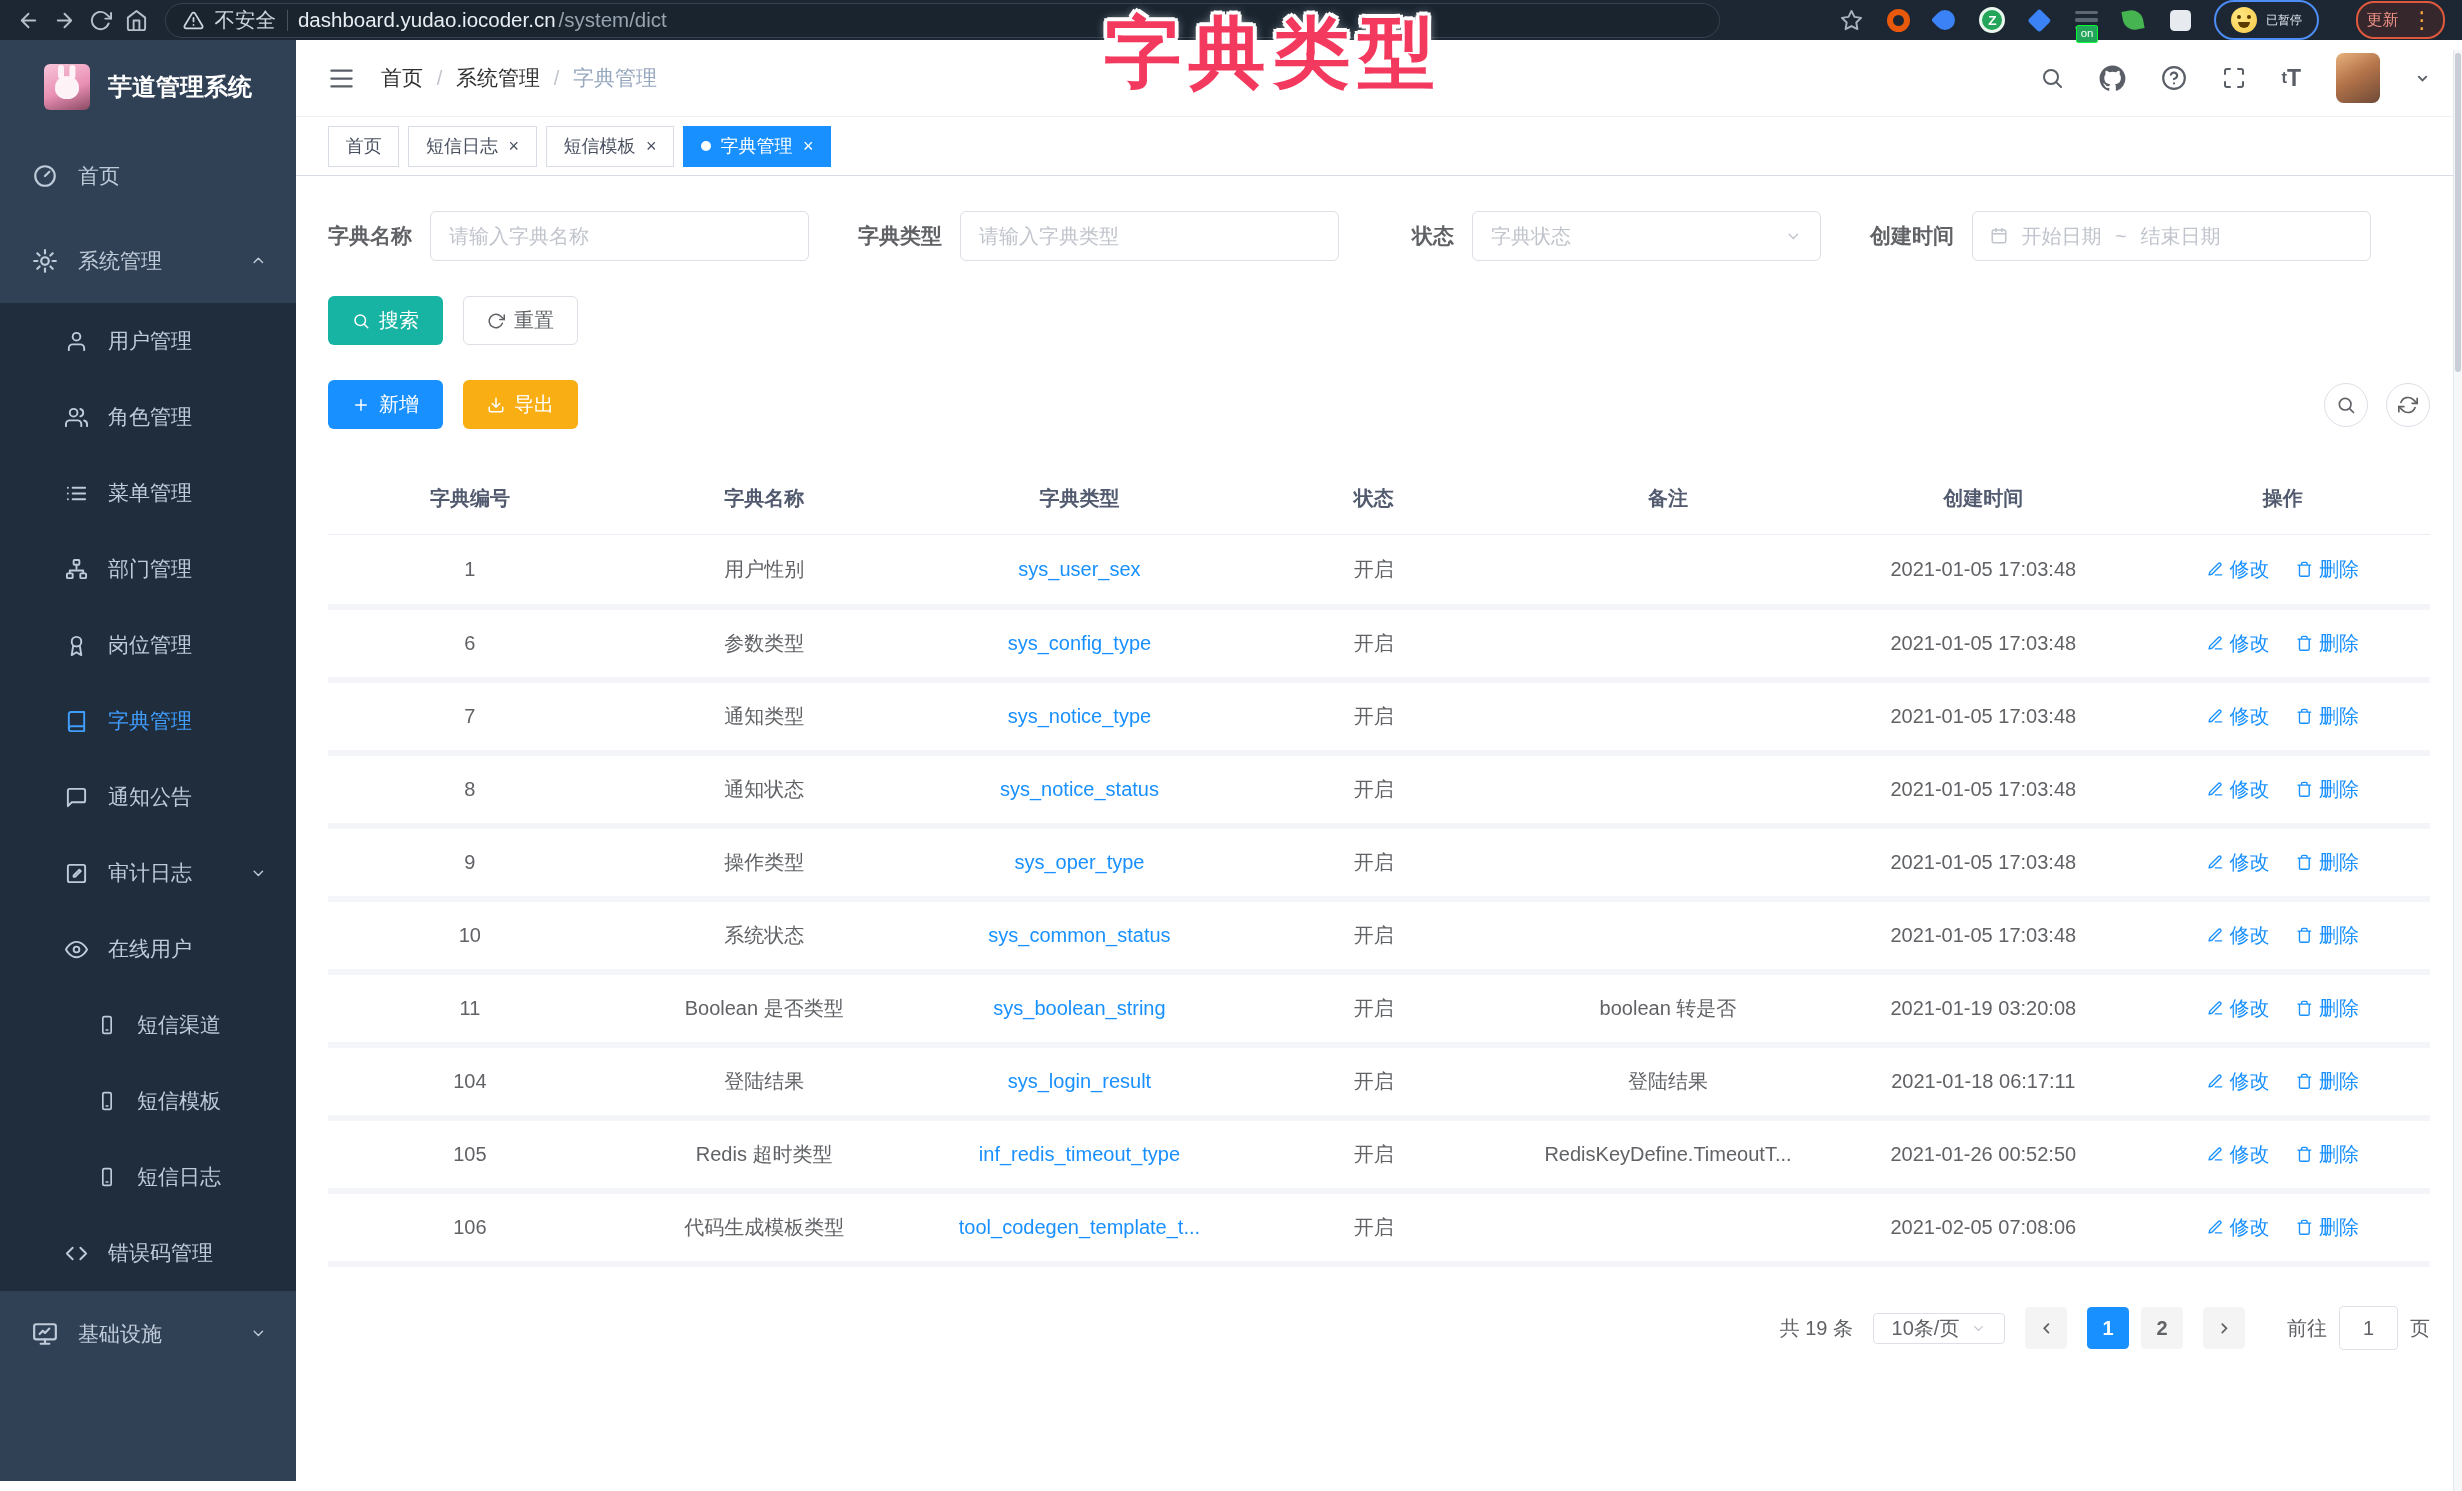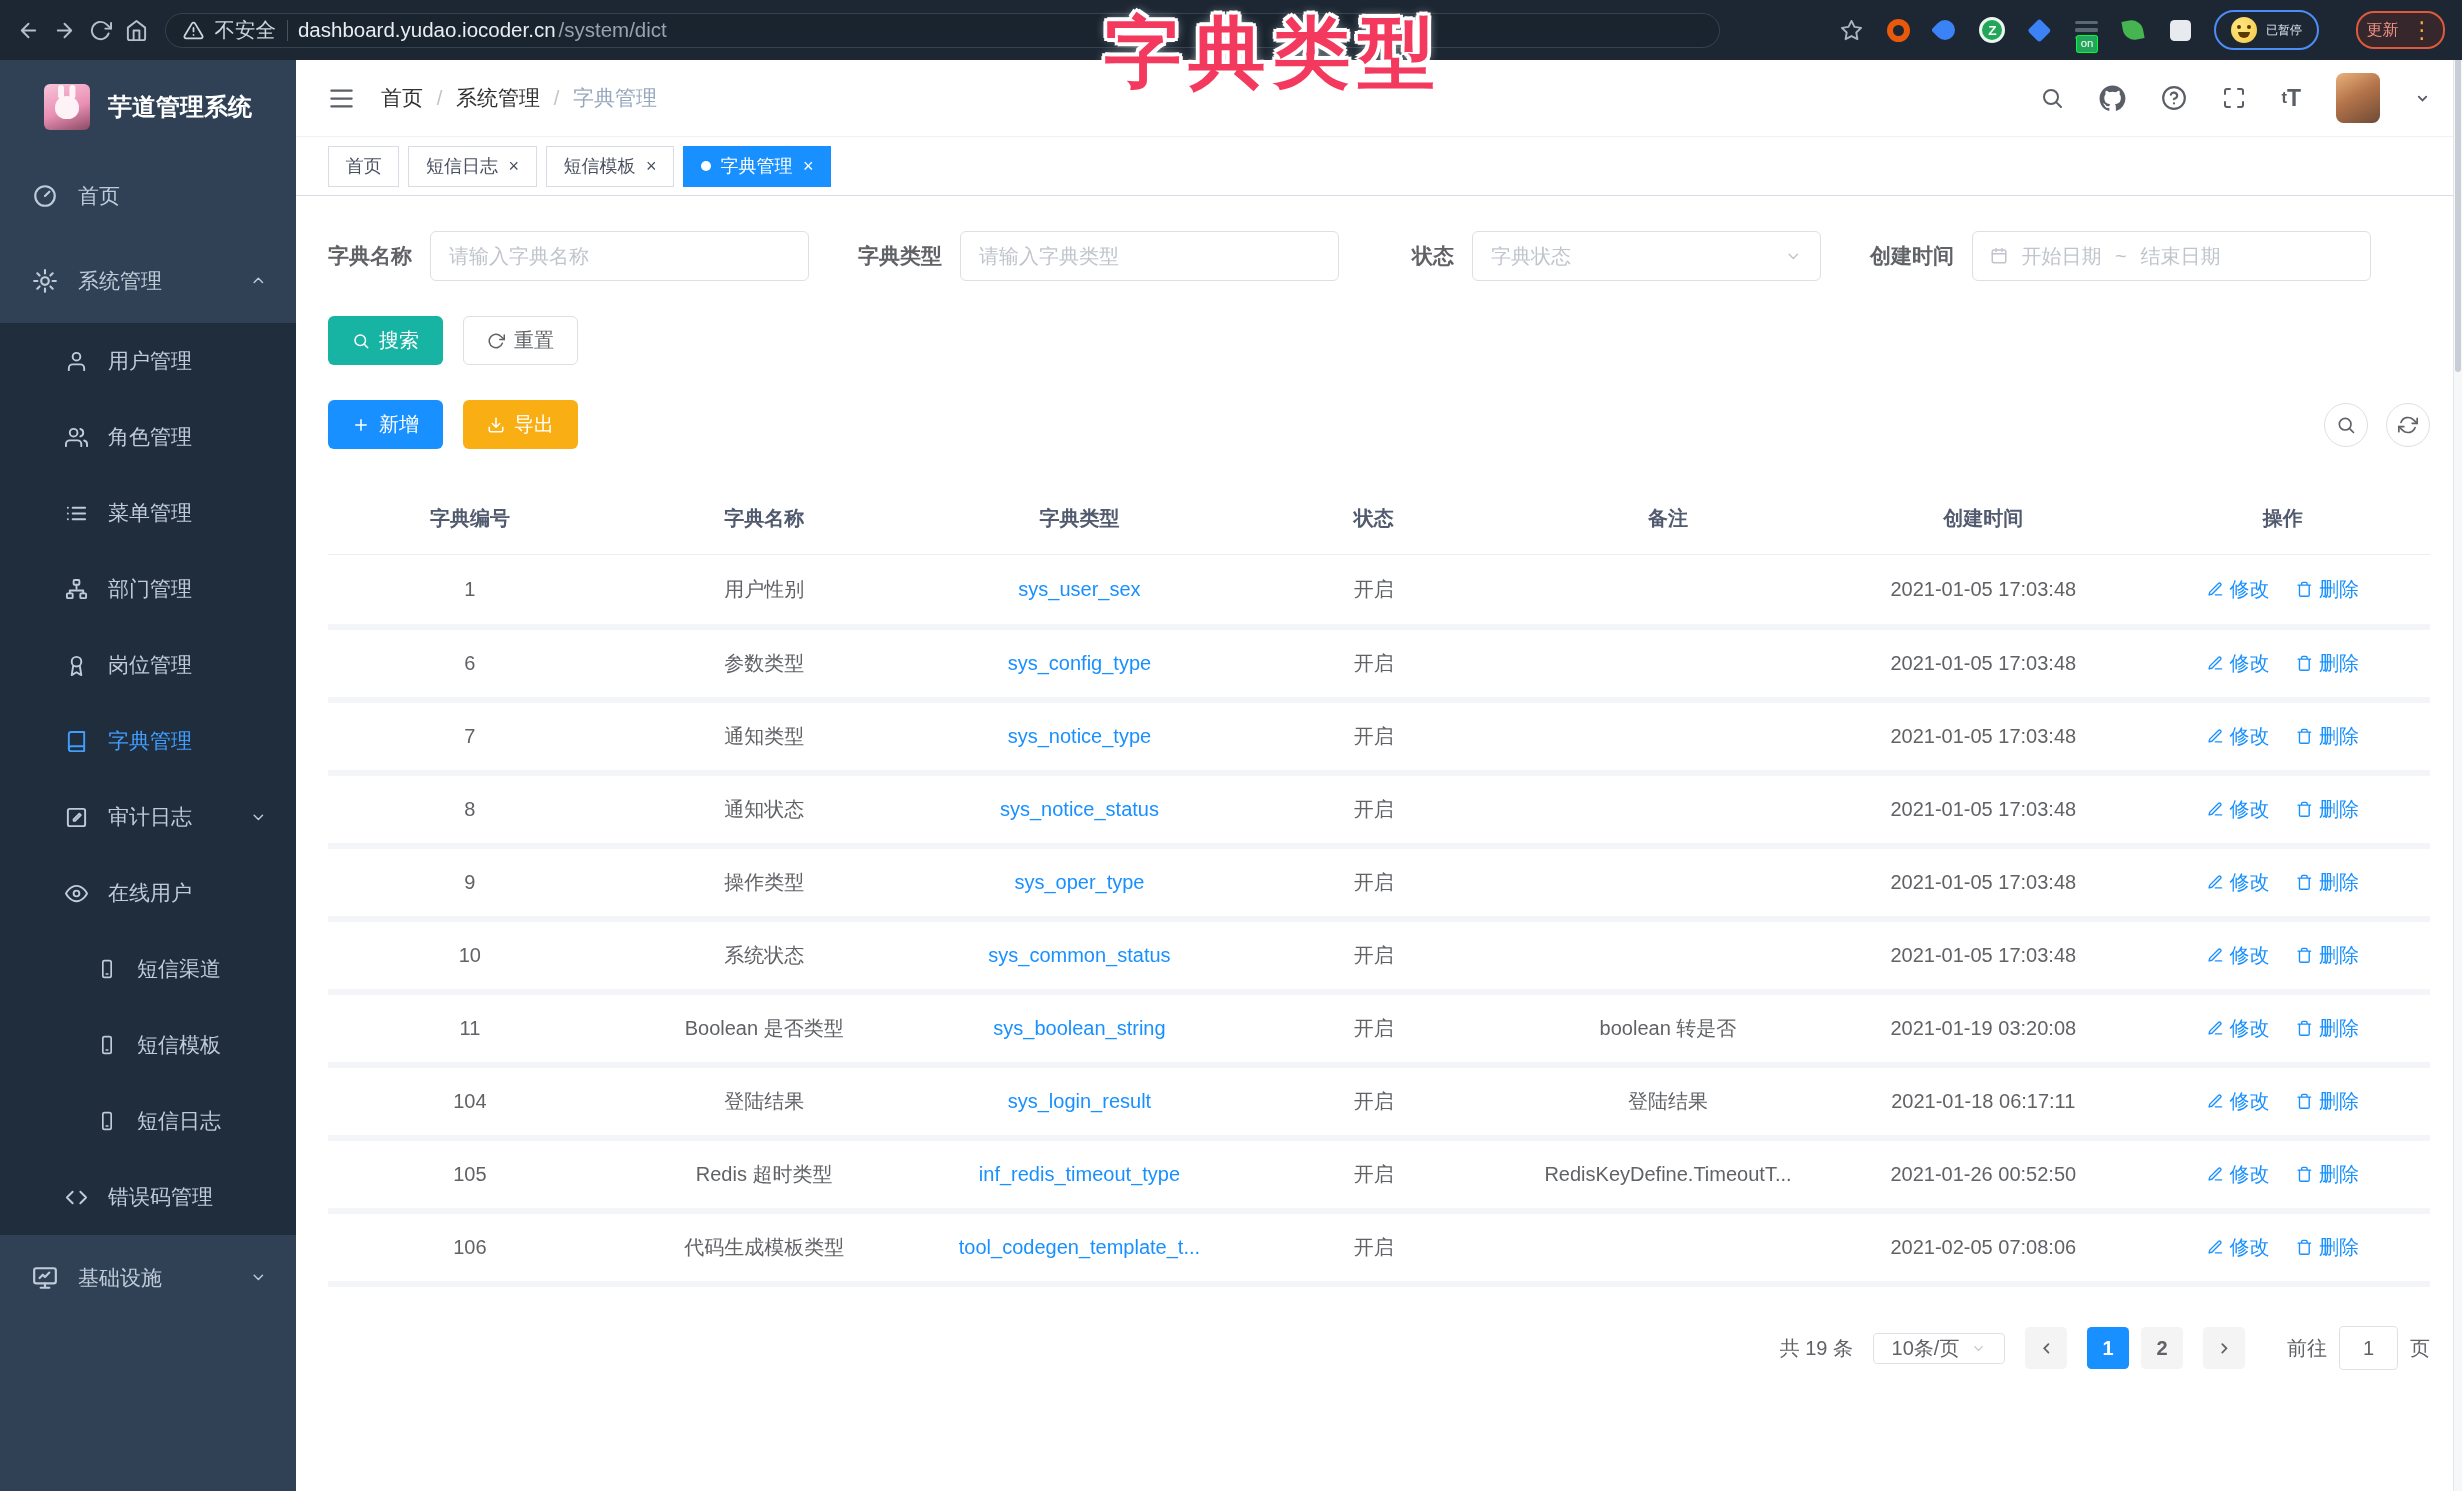--- a/index.html
+++ b/index.html
@@ -5,21 +5,21 @@
   :root{
     --accent:#1890ff; --teal:#17b3a3; --amber:#f9ae14;
     --sidebar:#304156; --submenu:#1f2d3d; --menu-active:#409eff; --pink:#f4395e;
   }
   *{box-sizing:border-box;margin:0;padding:0}
   html,body{overflow:hidden}
   body{width:2462px;height:1491px;font-family:"Liberation Sans","DejaVu Sans",sans-serif;background:#fff;position:relative}
   svg{display:block}
 
   
-  .browser-bar{height:60px;background:#1d2733;display:flex;align-items:center;padding:0 10.6px;position:relative;z-index:5}
+  .browser-bar{height:40px;background:#1d2733;display:flex;align-items:center;padding:0 10.6px;position:relative;z-index:5}
   .bnav{width:36px;height:36px;display:flex;align-items:center;justify-content:center;color:#b6c0ca;cursor:pointer}
   .addr{width:1555px;height:35px;margin-left:10.6px;background:#19242f;border:0.8px solid #36424f;border-radius:18px;display:flex;align-items:center;padding:0 16.7px;gap:10.6px;color:#cdd5dd;font-size:20.5px;cursor:text}
   .addr .vsep{width:0.8px;height:21px;background:#46525f}
   .url-host{color:#e8edf2}
   .url-path{color:#97a3af}
   .ext-cluster{margin-left:auto;display:flex;align-items:center;gap:20px;padding-right:6px}
   .ext{width:27px;height:27px;display:flex;align-items:center;justify-content:center;cursor:pointer;position:relative}
   .ext-donut{width:23px;height:23px;border:6.8px solid #e8590c;border-radius:50%}
   .ext-drop{width:20px;height:20px;background:#3b82f6;border-radius:50% 50% 50% 3px;transform:rotate(45deg)}
   .ext-greenc{width:26px;height:26px;background:#23a55a;border-radius:50%;border:3px solid #e9f7ee;color:#fff;font-size:13.7px;font-weight:bold;display:flex;align-items:center;justify-content:center}
@@ -292,20 +292,28 @@
               <svg width="23" height="23" viewBox="0 0 24 24" fill="none" stroke="currentColor" stroke-width="2" stroke-linecap="round" stroke-linejoin="round">
                 <path d="M4 19.5A2.5 2.5 0 0 1 6.5 17H20"></path>
                 <path d="M6.5 2H20v20H6.5A2.5 2.5 0 0 1 4 19.5v-15A2.5 2.5 0 0 1 6.5 2z"></path>
               </svg>
             </span>
             <span>字典管理</span>
           </div>
           <div class="m-item lvl2">
             <span class="mi">
               <svg width="23" height="23" viewBox="0 0 24 24" fill="none" stroke="currentColor" stroke-width="2" stroke-linecap="round" stroke-linejoin="round">
+                <path d="M21 15a2 2 0 0 1-2 2H7l-4 4V5a2 2 0 0 1 2-2h14a2 2 0 0 1 2 2z"></path>
+              </svg>
+            </span>
+            <span>通知公告</span>
+          </div>
+          <div class="m-item lvl2">
+            <span class="mi">
+              <svg width="23" height="23" viewBox="0 0 24 24" fill="none" stroke="currentColor" stroke-width="2" stroke-linecap="round" stroke-linejoin="round">
                 <rect x="3" y="3" width="18" height="18" rx="2"></rect>
                 <path d="M15 8l1.5 1.5-6 6H9v-1.5z"></path>
               </svg>
             </span>
             <span>审计日志</span>
             <span class="chev">
               <svg width="16.7" height="16.7" viewBox="0 0 24 24" fill="none" stroke="currentColor" stroke-width="2" stroke-linecap="round" stroke-linejoin="round">
                 <path d="M6 9l6 6 6-6"></path>
               </svg>
             </span>

